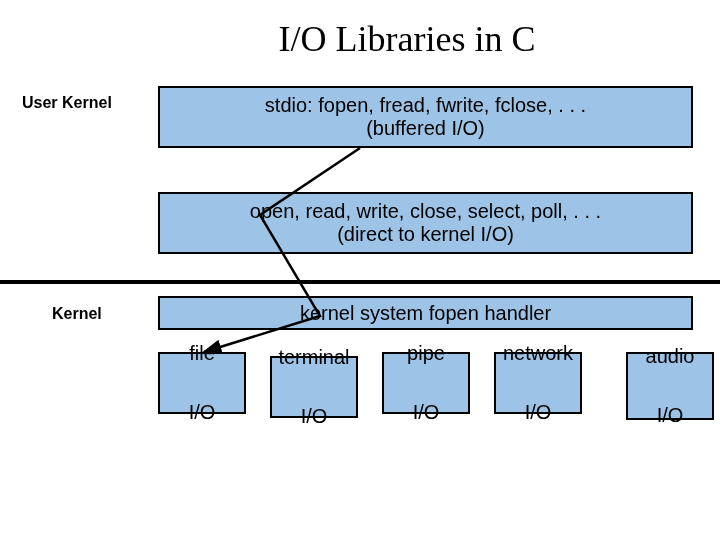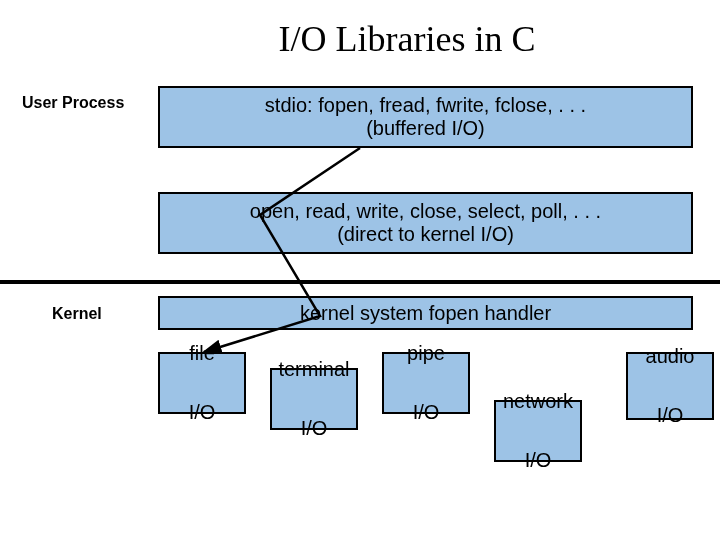--- a/index.html
+++ b/index.html
@@ -63,21 +63,21 @@
     pointer-events: none;
   }
 </style>
 </head>
 <body>
 
 <div class="stage">
 
   <div class="title">I/O Libraries in C</div>
 
-  <div class="side-label" style="top:94px; left:22px;">User Process</div>
+  <div class="side-label" style="top:94px; left:22px;">User Kernel</div>
 
   <div class="box" style="top:86px; left:158px; width:535px; height:62px;">
     <span class="line">stdio: fopen, fread, fwrite, fclose, . . .</span>
     <span class="line">(buffered I/O)</span>
   </div>
 
   <div class="box" style="top:192px; left:158px; width:535px; height:62px;">
     <span class="line">open, read, write, close, select, poll, . . .</span>
     <span class="line">(direct to kernel I/O)</span>
   </div>
@@ -87,29 +87,29 @@
   <div class="side-label" style="top:305px; left:52px;">Kernel</div>
 
   <div class="box" style="top:296px; left:158px; width:535px; height:34px;">
     <span>kernel system fopen handler</span>
   </div>
 
   <div class="box small-box" style="top:352px; left:158px; width:88px; height:62px;">
     <span>file</span>
     <span>I/O</span>
   </div>
-  <div class="box small-box" style="top:368px; left:270px; width:88px; height:62px;">
+  <div class="box small-box" style="top:356px; left:270px; width:88px; height:62px;">
     <span>terminal</span>
     <span>I/O</span>
   </div>
   <div class="box small-box" style="top:352px; left:382px; width:88px; height:62px;">
     <span>pipe</span>
     <span>I/O</span>
   </div>
-  <div class="box small-box" style="top:352px; left:494px; width:88px; height:62px;margin-top:48px;">
+  <div class="box small-box" style="top:352px; left:494px; width:88px; height:62px;">
     <span>network</span>
     <span>I/O</span>
   </div>
   <div class="box small-box" style="top:352px; left:606px; width:88px; height:68px;margin-left:20px;">
     <span>audio</span>
     <span>I/O</span>
   </div>
 
   <svg class="arrows">
     <defs>

